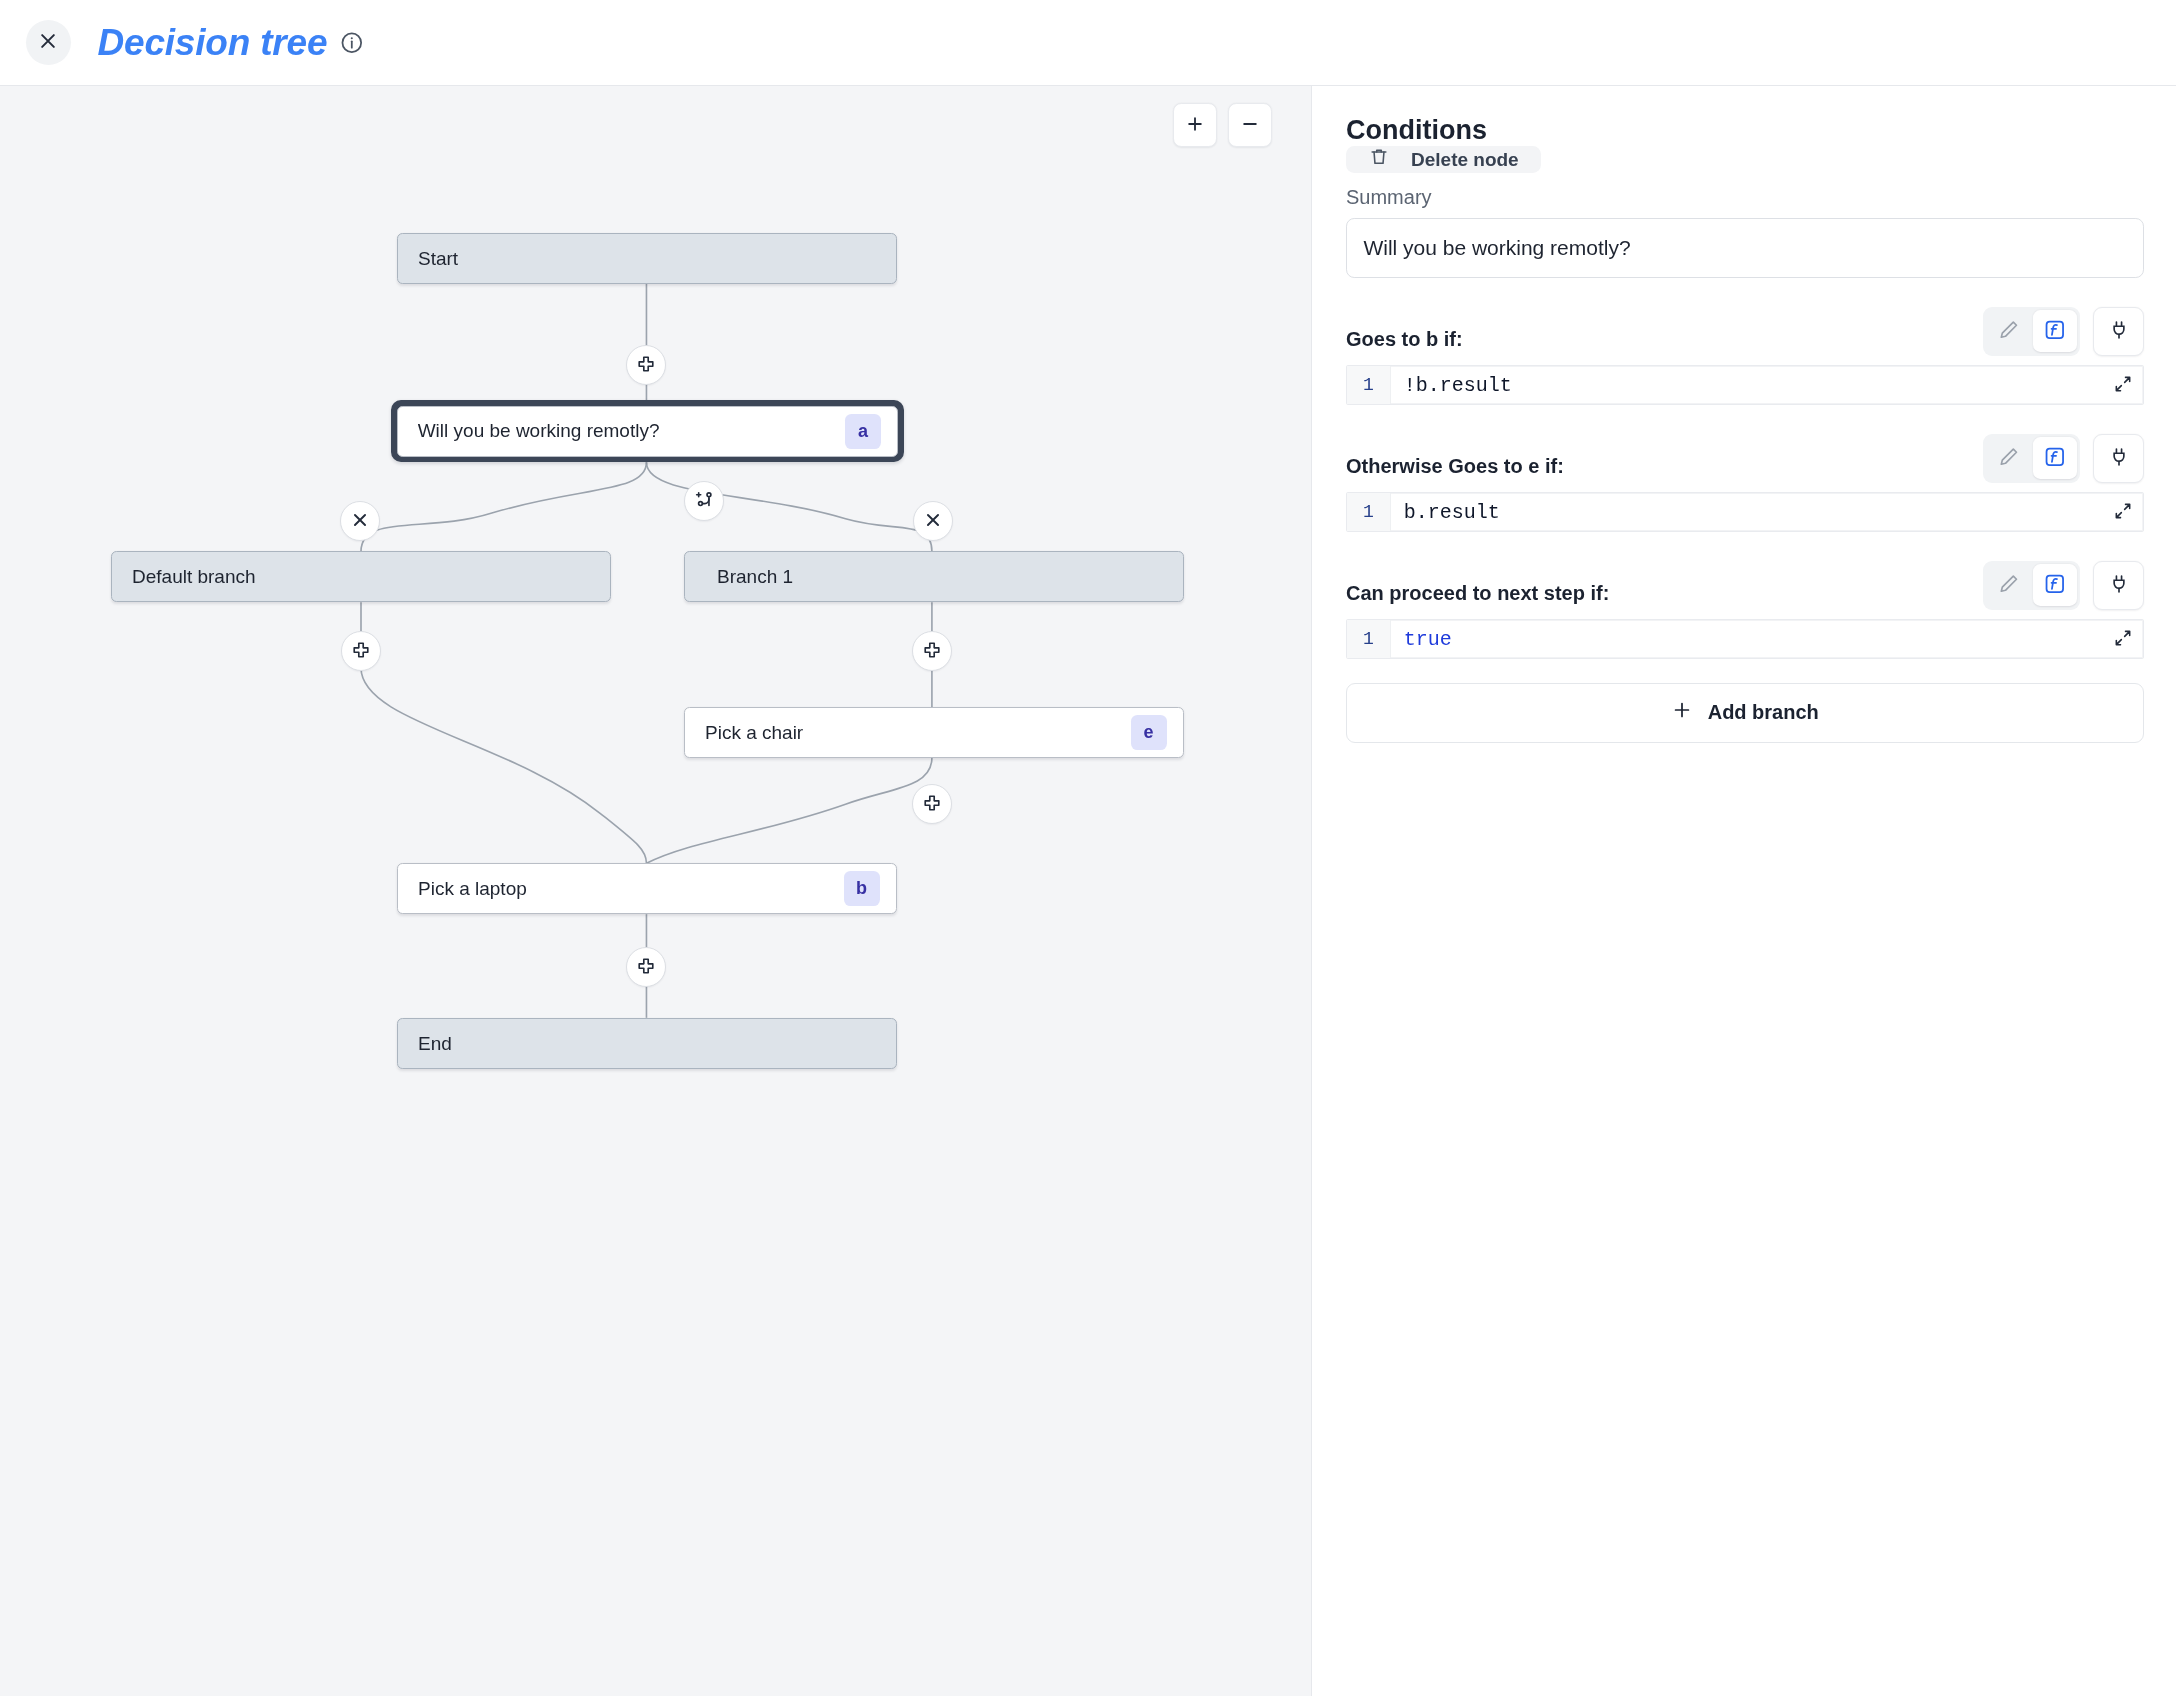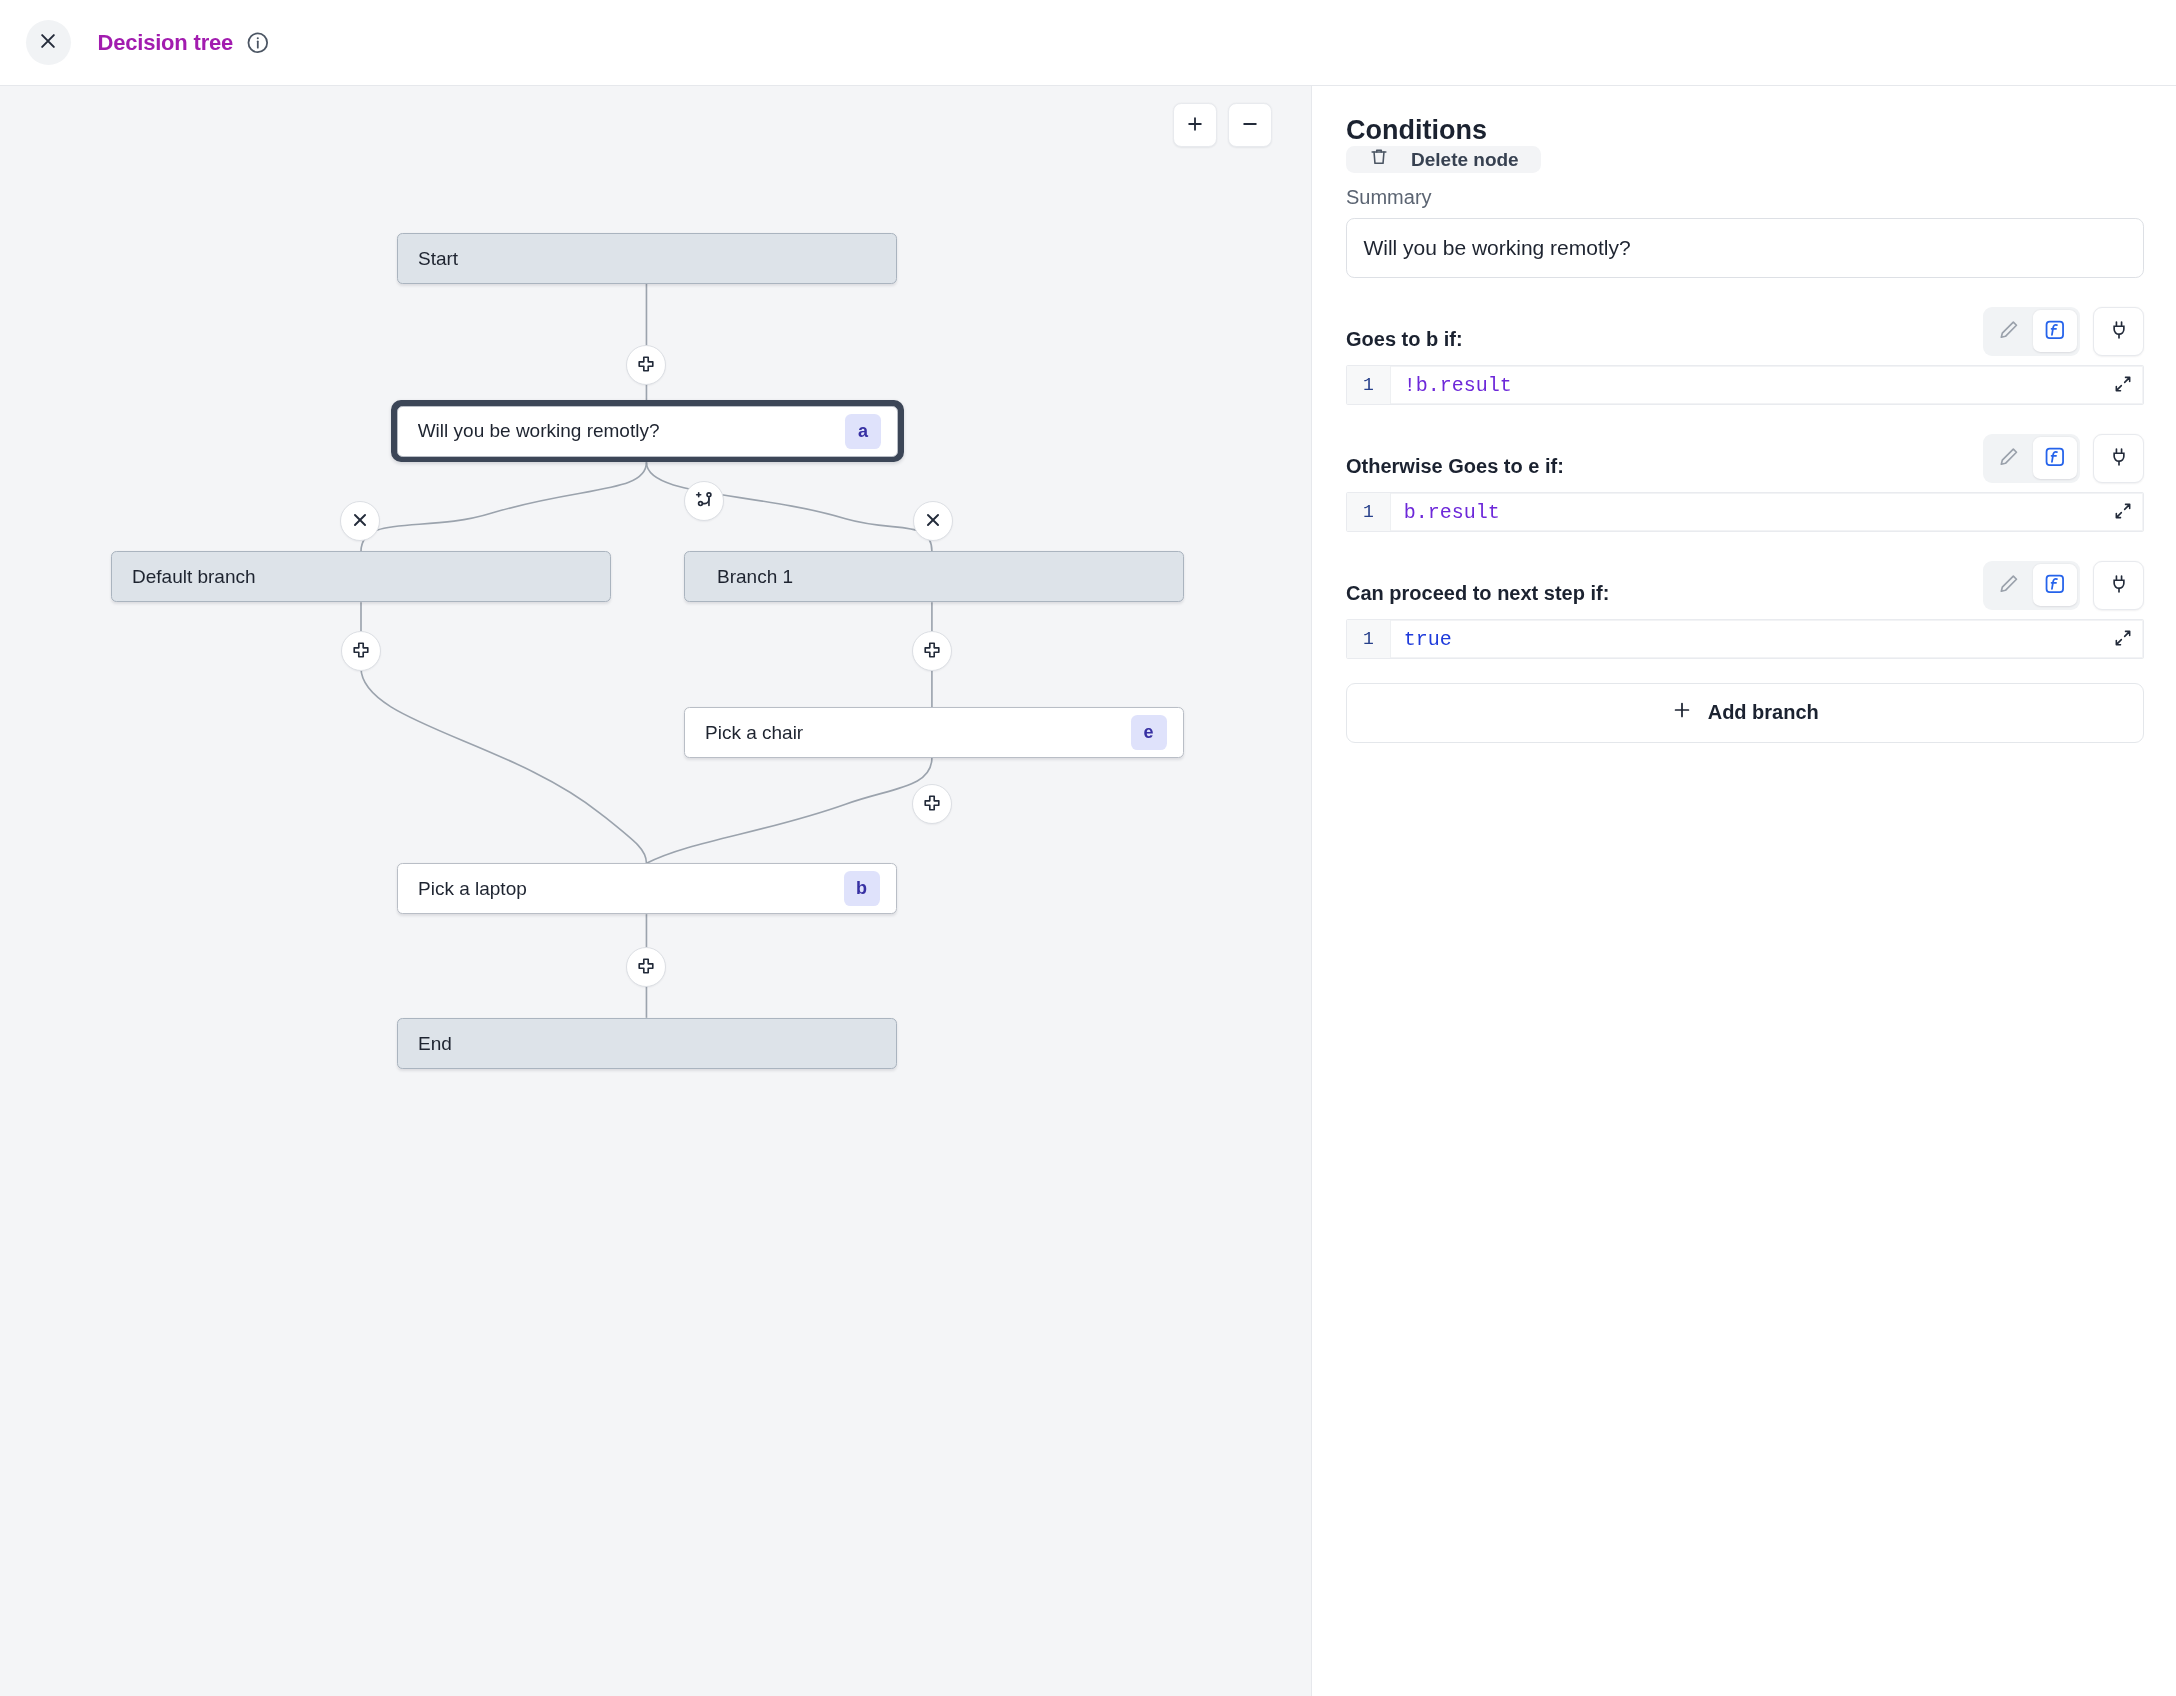--- a/index.html
+++ b/index.html
@@ -22,22 +22,22 @@
     padding-left: 25.5px;
   }
   .close-btn {
     width: 45px; height: 45px; border-radius: 50%;
     background: #f1f3f5;
     display: flex; align-items: center; justify-content: center;
     border: none; cursor: pointer; flex: none;
   }
   .close-btn svg { width: 20px; height: 20px; }
   .header-title {
-    font-size: 22px; font-weight: bold; letter-spacing: -0.2px;
-    margin-left: 27px; color: #a21caf; white-space: nowrap;
+    font-size: 37px; font-weight: bold; letter-spacing: -0.2px;
+    margin-left: 27px; color: #3b82f6; white-space: nowrap; font-style: italic;
   }
   .info-icon {
     margin-left: 12.7px; width: 23.6px; height: 23.6px; flex: none;
     display: flex; align-items: center; justify-content: center;
   }
 
   
   .canvas {
     position: absolute; left: 0; top: 86px;
     width: 1312px; height: 1610px;
@@ -174,21 +174,21 @@
   .gutter {
     width: 44px; background: #f7f8f9;
     display: flex; align-items: center; justify-content: center;
     font-family: "Liberation Mono", monospace;
     font-size: 18px; color: #27408b;
     border-right: 0.9px solid #eef0f2;
   }
   .code {
     flex: 1; display: flex; align-items: center; padding-left: 12.7px;
     font-family: "Liberation Mono", monospace;
-    font-size: 20px; color: #6d28d9; white-space: pre;
+    font-size: 20px; color: #0f172a; white-space: pre;
   }
   .code.kw { color: #1f3bdb; }
   .expand-btn {
     position: absolute; right: 1.8px; top: 50%; transform: translateY(-50%);
     width: 36px; height: 36px; border-radius: 3.6px;
     background: #ffffff; border: none;
     display: flex; align-items: center; justify-content: center;
     cursor: pointer; padding: 0;
   }
   .expand-btn svg { width: 20px; height: 20px; }

